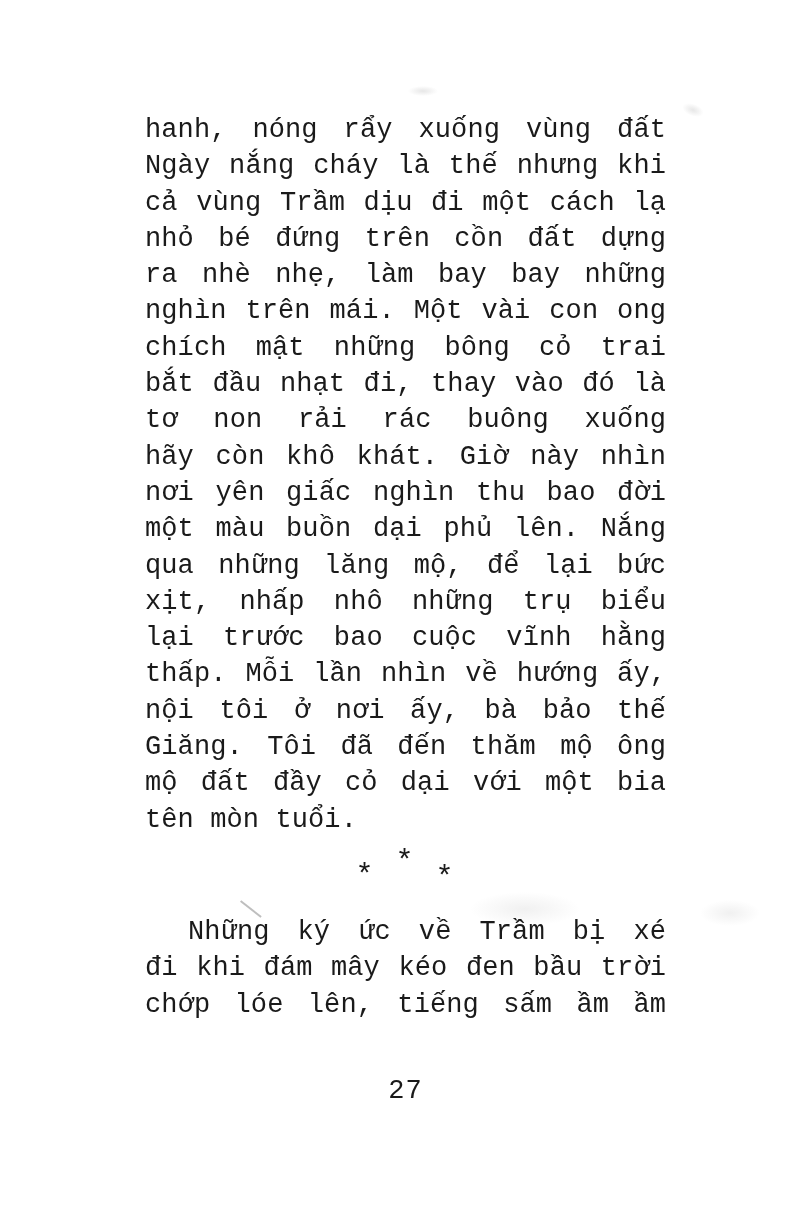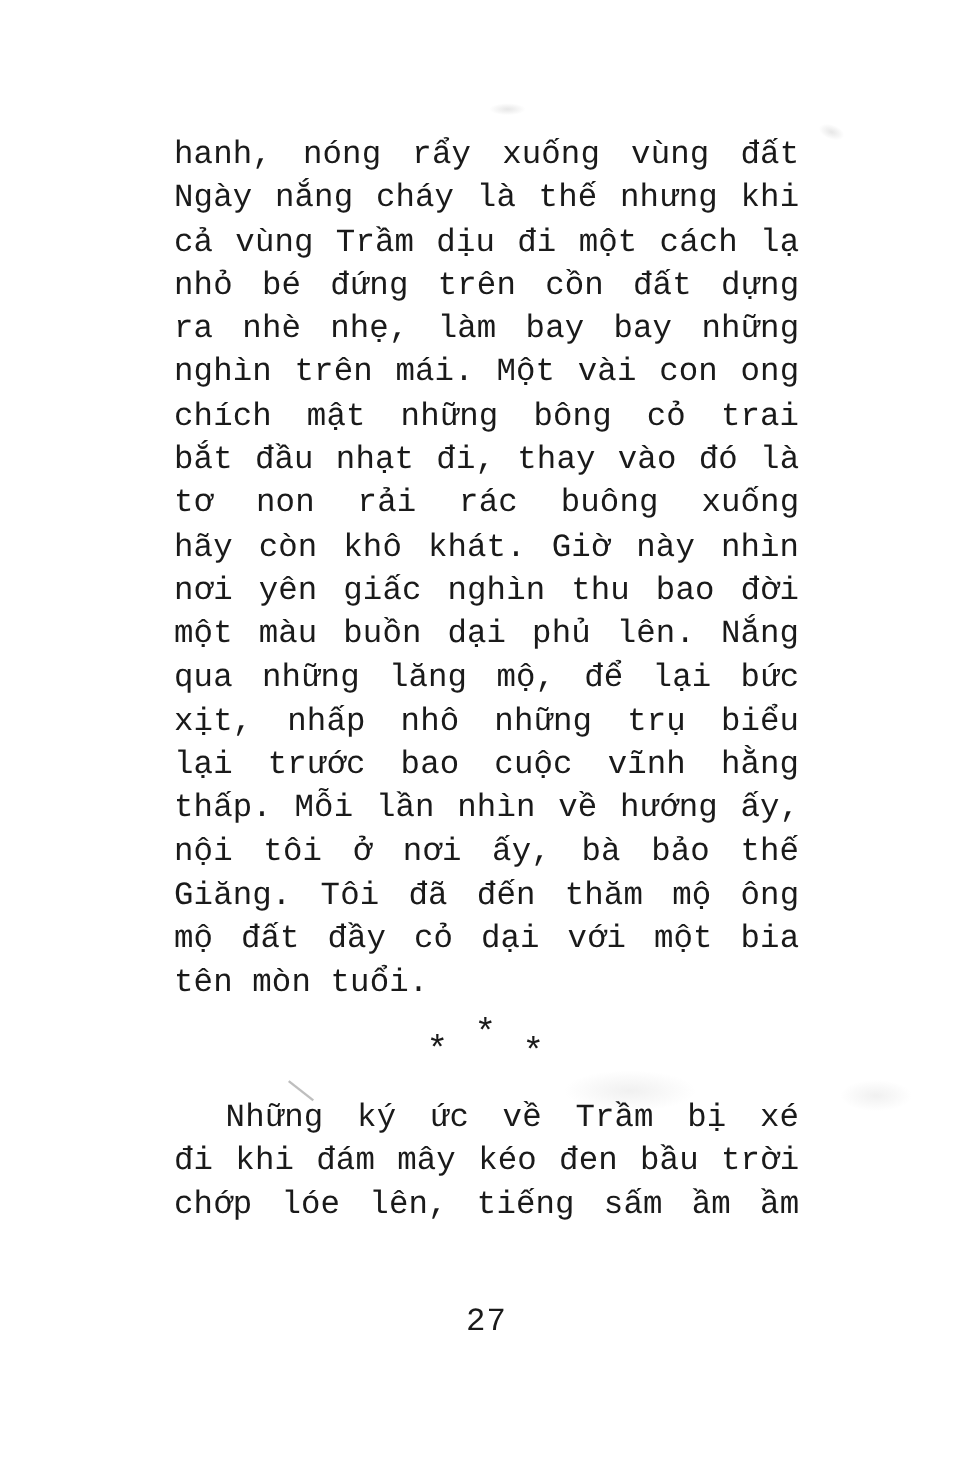--- a/index.html
+++ b/index.html
@@ -58,21 +58,20 @@
     margin-top: 21px;
   }
   .page-number {
     position: absolute;
     left: 145px;
     top: 1076px;
     width: 521px;
     text-align: center;
     font-size: 27px;
     letter-spacing: 1px;
-    margin-top: 11px;
   }
   
   .smudge {
     position: absolute;
     pointer-events: none;
     background: radial-gradient(closest-side, rgba(120,120,120,0.18), rgba(120,120,120,0));
   }
   .smudge.s1 { left: 682px; top: 104px; width: 22px; height: 12px; transform: rotate(20deg); }
   .smudge.s2 { left: 408px; top: 86px;  width: 30px; height: 10px; }
   .smudge.s4 { left: 470px; top: 892px; width: 110px; height: 34px; opacity: .6; }

